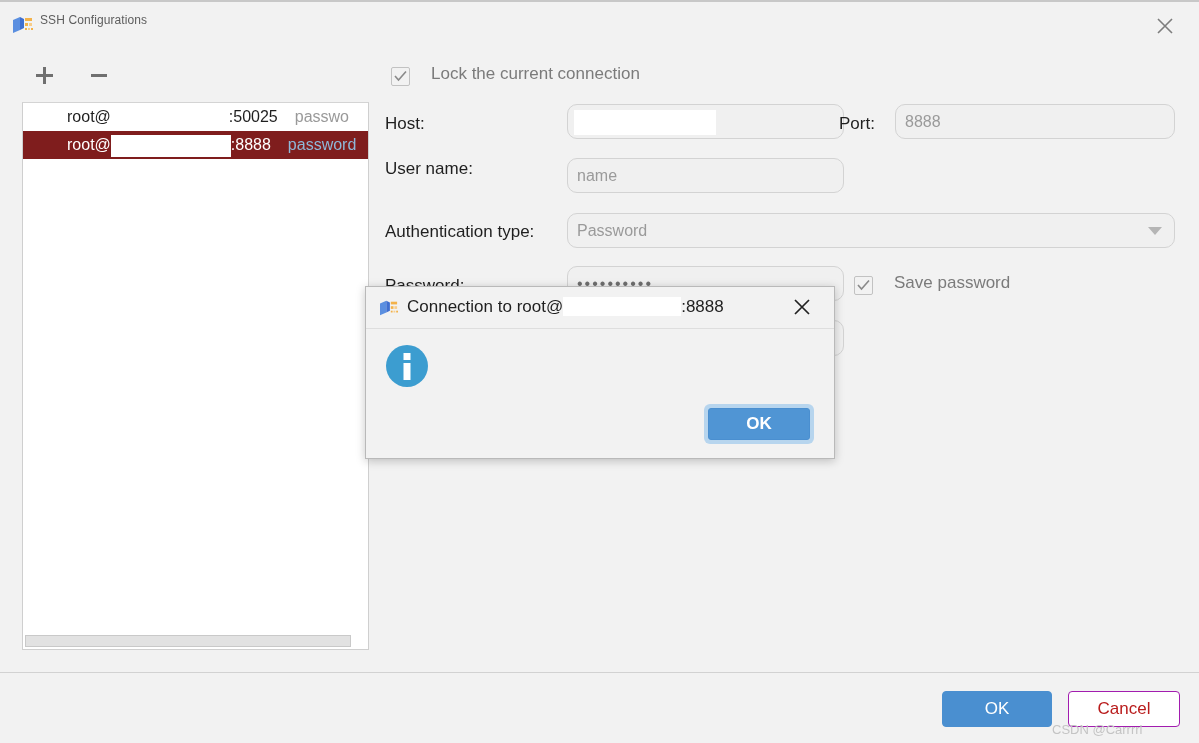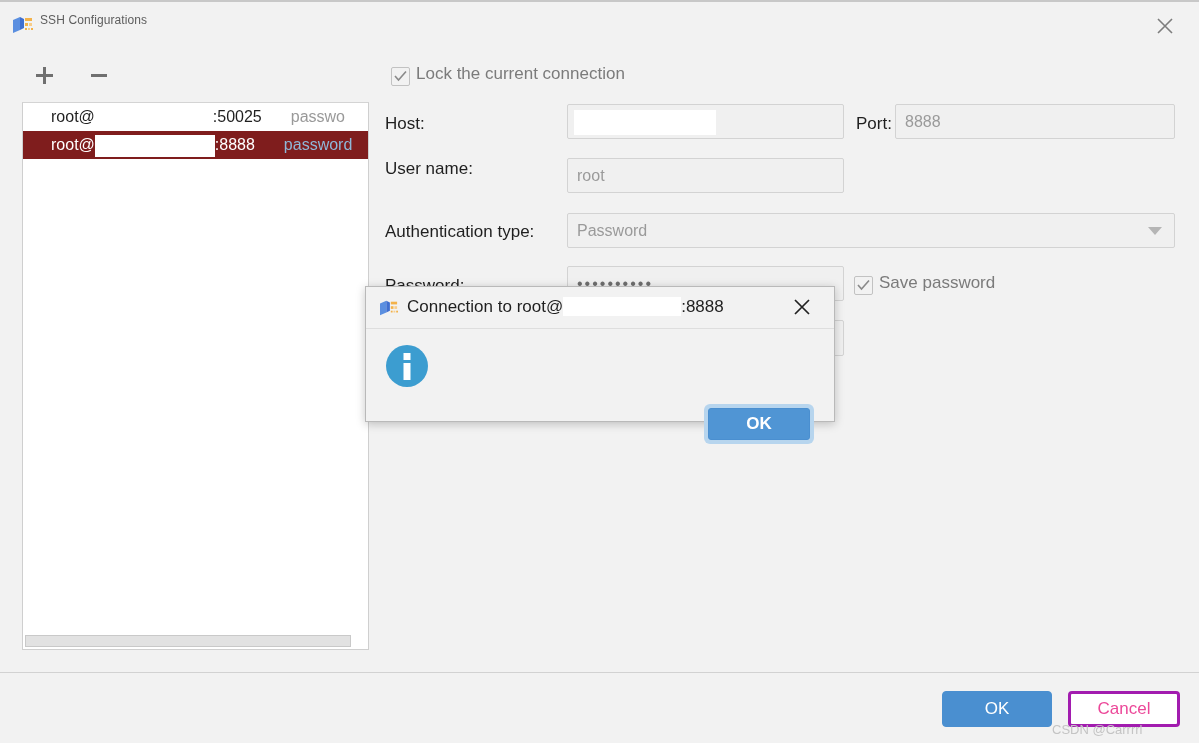--- a/index.html
+++ b/index.html
@@ -80,23 +80,23 @@
     padding-left: 28px;
     font-size: 16px;
     white-space: nowrap;
     cursor: pointer;
     box-sizing: border-box;
   }
   .conn-row.selected {
     background: #7f1d1d;
     color: #ffffff;
   }
-  .conn-row .seg-user { color: inherit; }
+  .conn-row .seg-user { color: inherit; margin-left: 16px; }
   .conn-row .seg-port { color: inherit; }
-  .conn-row .seg-auth { color: #999999; margin-left: 23px; padding-left: 6px; }
+  .conn-row .seg-auth { color: #999999; margin-left: 11px; padding-left: 6px; }
   .conn-row.selected .seg-auth { color: #8fb8d8; }
   .redact {
     display: inline-block;
     background: #ffffff;
     vertical-align: middle;
     height: 22px;
   }
   .conn-row:not(.selected) .redact { background: #ffffff; }
 
   
@@ -131,21 +131,21 @@
 
   .input {
     position: absolute;
     background: #f0f0f0;
     border: 1px solid #d3d3d3;
     box-sizing: border-box;
     font-size: 16px;
     color: #9a9a9a;
     padding: 0 9px;
     line-height: 33px;
-    border-radius: 2px;
+    border-radius: 10px;
     white-space: nowrap;
     overflow: hidden;
   }
   .input .redact-box {
     position: absolute;
     background: #ffffff;
   }
 
   
   .cbx-wrap {
@@ -157,21 +157,21 @@
     left: 0; top: 0;
     width: 19px; height: 19px;
     border: 1px solid #c2c2c2;
     background: #f2f2f2;
     box-sizing: border-box;
     border-radius: 2px;
   }
   .cbx svg { position: absolute; left: 2px; top: 2px; }
   .cbx-label {
     position: absolute;
-    left: 25px; top: -3px;
+    left: 40px; top: -3px;
     font-size: 17px;
     color: #7b7b7b;
     white-space: nowrap;
   }
 
   
   #auth-arrow {
     position: absolute;
     right: 12px; top: 13px;
     width: 0; height: 0;
@@ -202,37 +202,37 @@
     left: 942px; top: 691px;
     width: 110px;
     background: #4a8fd0;
     color: #ffffff;
     border: 1px solid #4a8fd0;
   }
   #btn-cancel-main {
     left: 1068px; top: 691px;
     width: 112px;
     background: #ffffff;
-    color: #ec4899;
-    border: 3px solid #a21caf;
+    color: #b91c1c;
+    border: 1px solid #a21caf;
   }
 
   #watermark {
     position: absolute;
     left: 1052px; top: 722px;
     font-size: 13px;
     color: #c4c4c4;
     white-space: nowrap;
   }
 
   
   #modal {
     position: absolute;
     left: 365px; top: 286px;
-    width: 470px; height: 136px;
+    width: 470px; height: 173px;
     background: #f2f2f2;
     border: 1px solid #b9b9b9;
     box-shadow: 0 2px 9px rgba(0,0,0,.22);
     box-sizing: border-box;
   }
   #modal-titlebar {
     position: absolute;
     left: 0; top: 0;
     width: 468px; height: 41px;
     background: #f2f2f2;
@@ -357,25 +357,25 @@
       </svg>
     </span>
     <span class="cbx-label">Lock the current connection</span>
   </div>
 
   <div class="field-label" style="left:0px; top:59px;">Host:</div>
   <div class="input" style="left:182px; top:49px; width:277px; height:35px;">
     <span class="redact-box" style="left:6px; top:5px; width:142px; height:25px;"></span>
   </div>
 
-  <div class="field-label" style="left:471px; top:59px;">Port:</div>
+  <div class="field-label" style="left:454px; top:59px;">Port:</div>
   <div class="input" style="left:510px; top:49px; width:280px; height:35px;">8888</div>
 
   <div class="field-label" style="left:0px; top:104px;">User name:</div>
-  <div class="input" style="left:182px; top:103px; width:277px; height:35px;">root</div>
+  <div class="input" style="left:182px; top:103px; width:277px; height:35px;">name</div>
 
   <div class="field-label" style="left:0px; top:167px;">Authentication type:</div>
   <div class="input" style="left:182px; top:158px; width:608px; height:35px;">
     <span>Password</span>
     <span id="auth-arrow"></span>
   </div>
 
   <div class="field-label" style="left:0px; top:221px;">Password:</div>
   <div class="input" style="left:182px; top:211px; width:277px; height:35px; letter-spacing:2px; color:#6e6e6e;">••••••••••</div>
 

